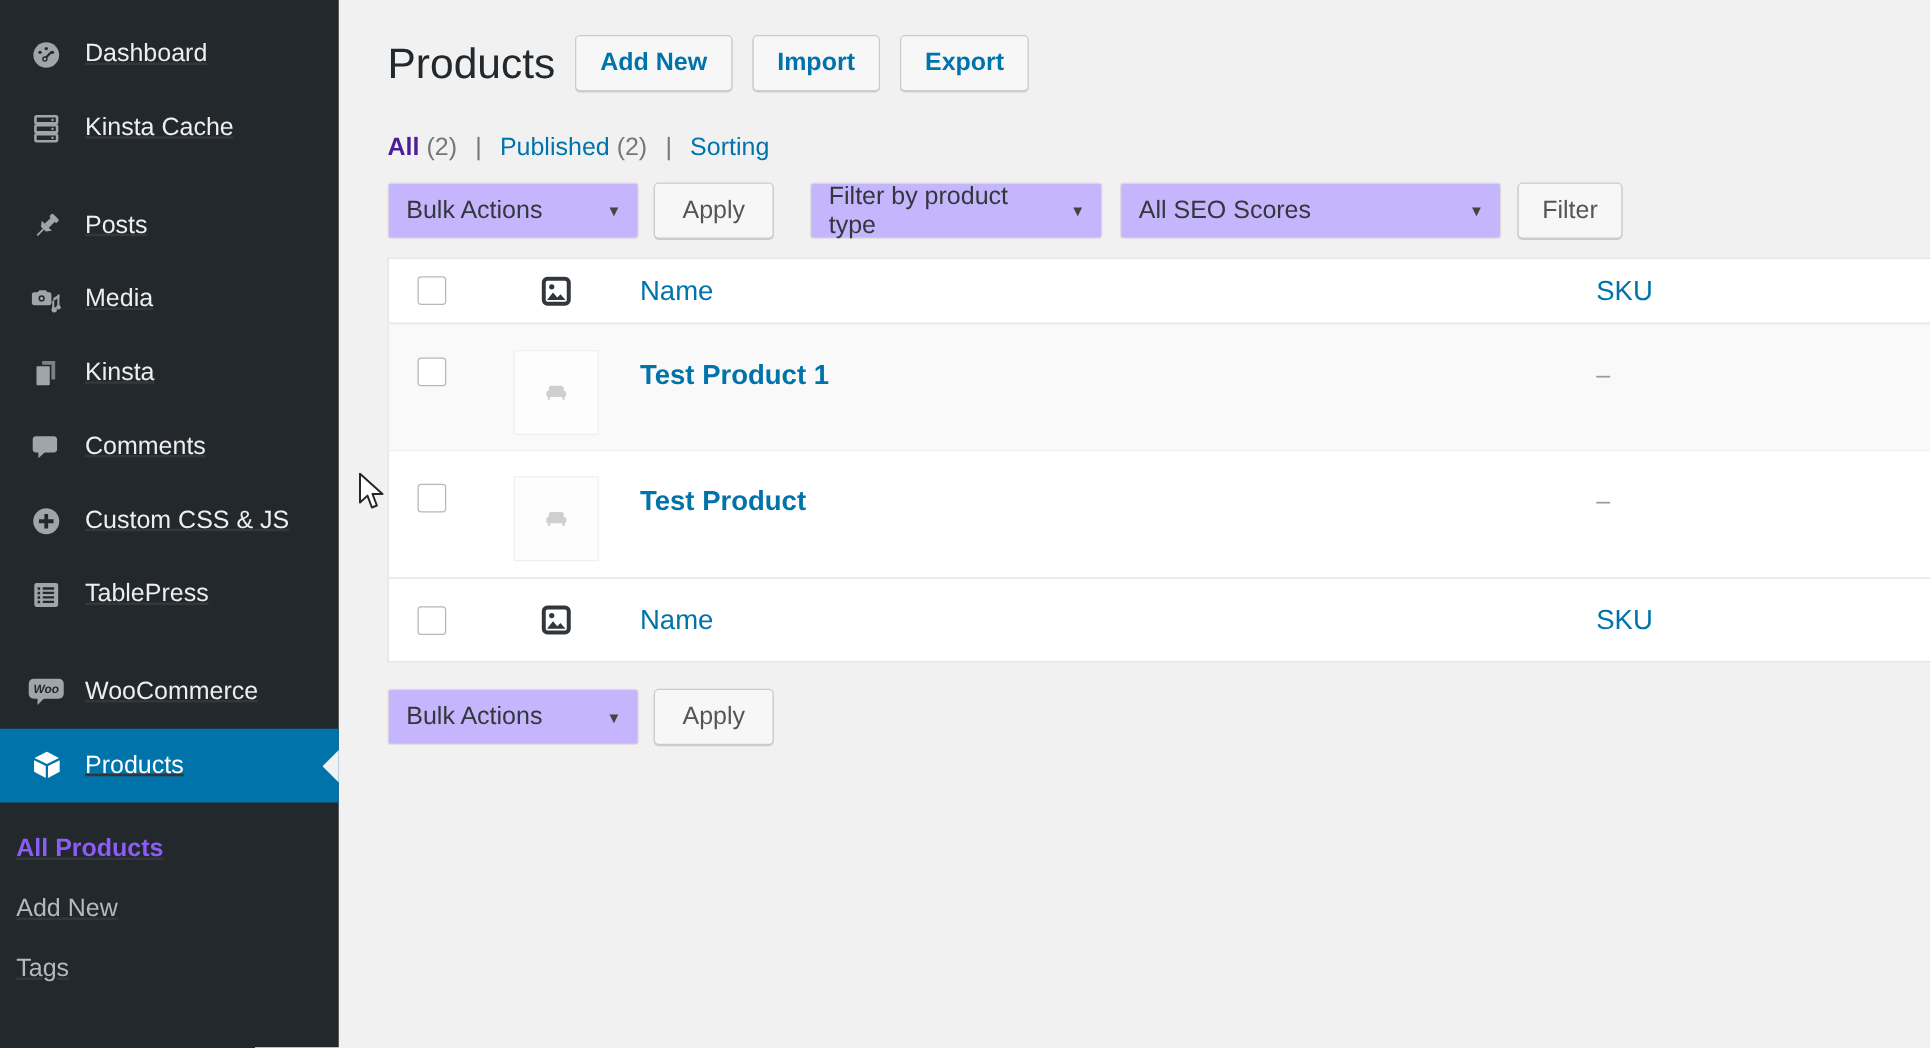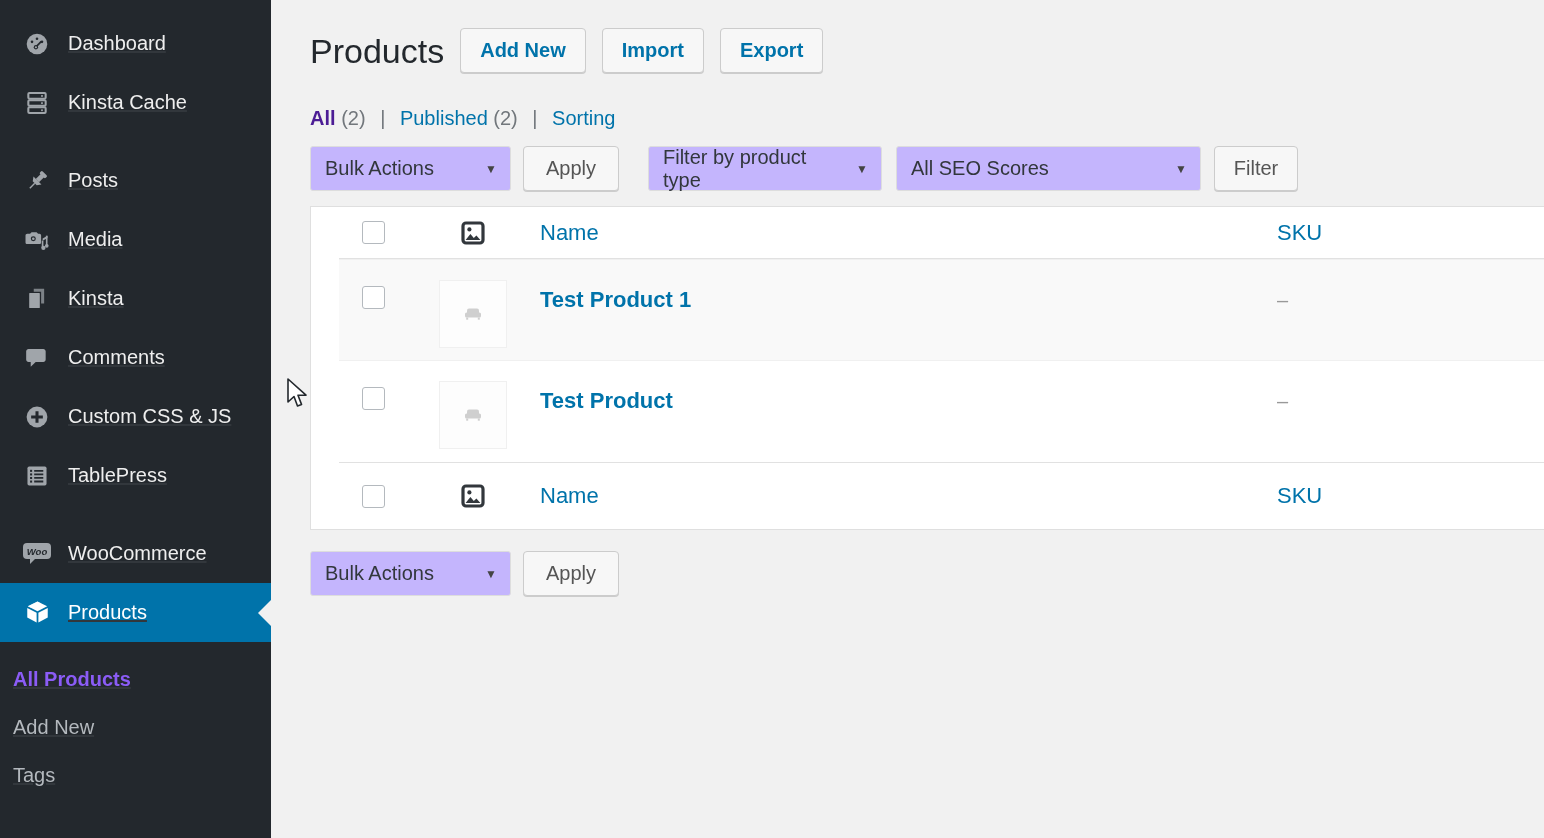--- a/index.html
+++ b/index.html
@@ -74,21 +74,20 @@
   }
 
   
   .list-table {
     margin-top:15px; width:1234px; background:#fff;
     border:1px solid #dfdfdf; border-right:none;
   }
   .trow {
     display:grid; grid-template-columns:66px 135px 1fr 267px;
     align-items:center;
-    margin-left:28px;
   }
   .trow.thead { height:52px; border-bottom:1px solid #e1e1e1; }
   .trow.tfoot { height:67px; border-top:1px solid #e1e1e1; }
   .trow.data-row { height:101px; align-items:start; padding-top:20px; border-top:1px solid #f0f0f0; }
   .trow.data-row:first-of-type { border-top:none; }
   .trow.striped { background:#f9f9f9; }
   .cb {
     width:23px; height:23px; margin-left:23px;
     background:#fff; border:1px solid #b4b9be; border-radius:3px;
     display:inline-block; cursor:pointer;

